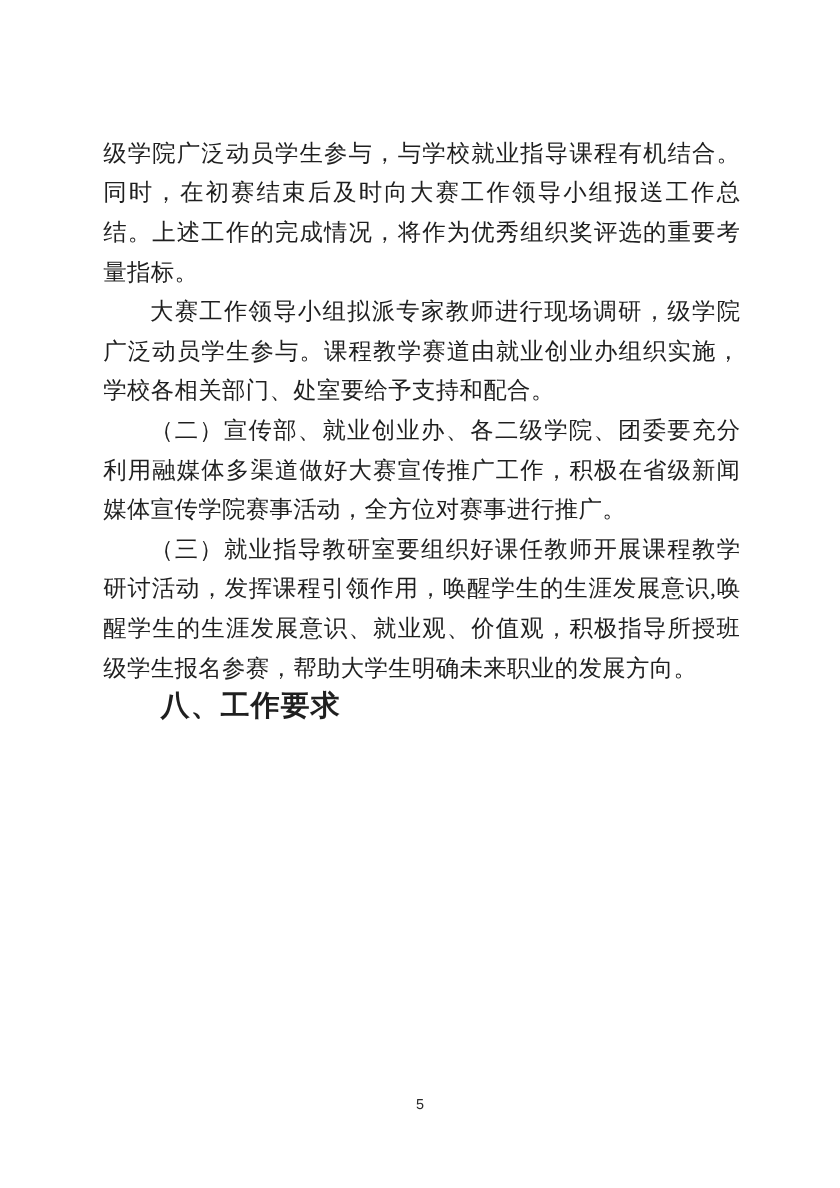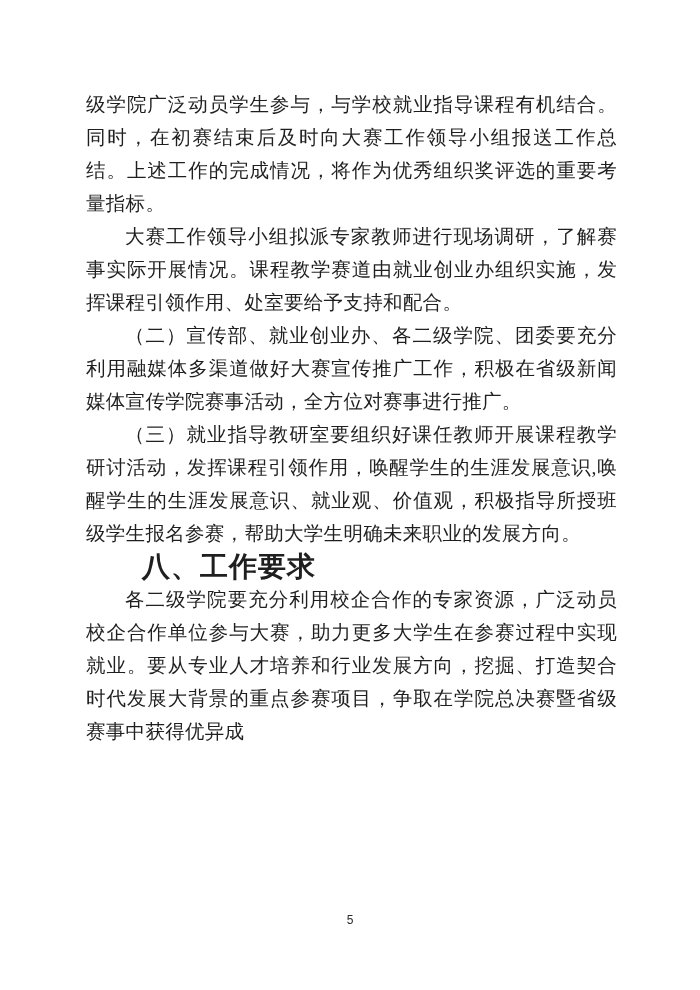--- a/index.html
+++ b/index.html
@@ -30,25 +30,26 @@
     text-align: justify;
     letter-spacing: 0.3px;
   }
   .content p {
     margin: 0;
     padding: 0;
     text-indent: 2em;
   }
   .content p.no-indent {
     text-indent: 0;
+    margin-top: 24px;
   }
   .content p.heading {
-    font-family: Liberation Serif, serif;
+    font-family: Liberation Mono, monospace;
     font-weight: bold;
-    font-size: 28px;
+    font-size: 24px;
     letter-spacing: 1px;
   }
   .page-number {
     position: absolute;
     top: 912px;
     left: 0;
     width: 700px;
     text-align: center;
     font-size: 12px;
     line-height: 16px;
@@ -56,22 +57,21 @@
     font-family: "Liberation Sans", "DejaVu Sans", sans-serif;
   }
 </style>
 </head>
 <body>
 
 <div class="page">
 
   <div class="content">
     <p class="no-indent">级学院广泛动员学生参与，与学校就业指导课程有机结合。同时，在初赛结束后及时向大赛工作领导小组报送工作总结。上述工作的完成情况，将作为优秀组织奖评选的重要考量指标。</p>
-    <p>大赛工作领导小组拟派专家教师进行现场调研，了解赛事实际开展情况。课程教学赛道由就业创业办组织实施，发挥课程引领作用、处室要给予支持和配合。</p>
+    <p>大赛工作领导小组拟派专家教师进行现场调研，级学院广泛动员学生参与。课程教学赛道由就业创业办组织实施，学校各相关部门、处室要给予支持和配合。</p>
     <p>（二）宣传部、就业创业办、各二级学院、团委要充分利用融媒体多渠道做好大赛宣传推广工作，积极在省级新闻媒体宣传学院赛事活动，全方位对赛事进行推广。</p>
     <p>（三）就业指导教研室要组织好课任教师开展课程教学研讨活动，发挥课程引领作用，唤醒学生的生涯发展意识,唤醒学生的生涯发展意识、就业观、价值观，积极指导所授班级学生报名参赛，帮助大学生明确未来职业的发展方向。</p>
     <p class="heading">八、工作要求</p>
-    <p>各二级学院要充分利用校企合作的专家资源，广泛动员校企合作单位参与大赛，助力更多大学生在参赛过程中实现就业。要从专业人才培养和行业发展方向，挖掘、打造契合时代发展大背景的重点参赛项目，争取在学院总决赛暨省级赛事中获得优异成</p>
   </div>
 
   <div class="page-number">5</div>
 
 </div>
 
 </body></html>

